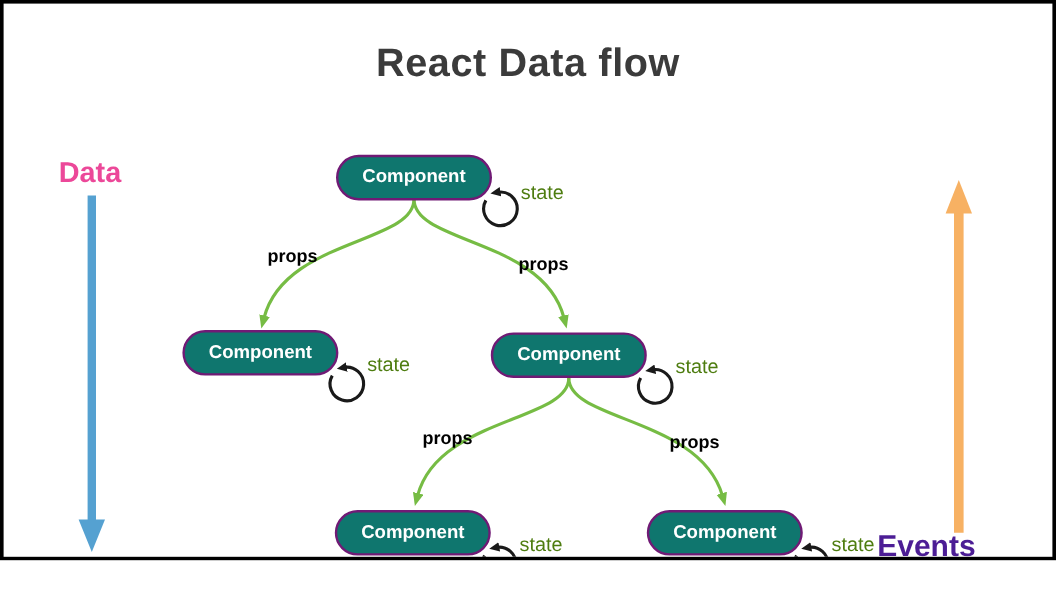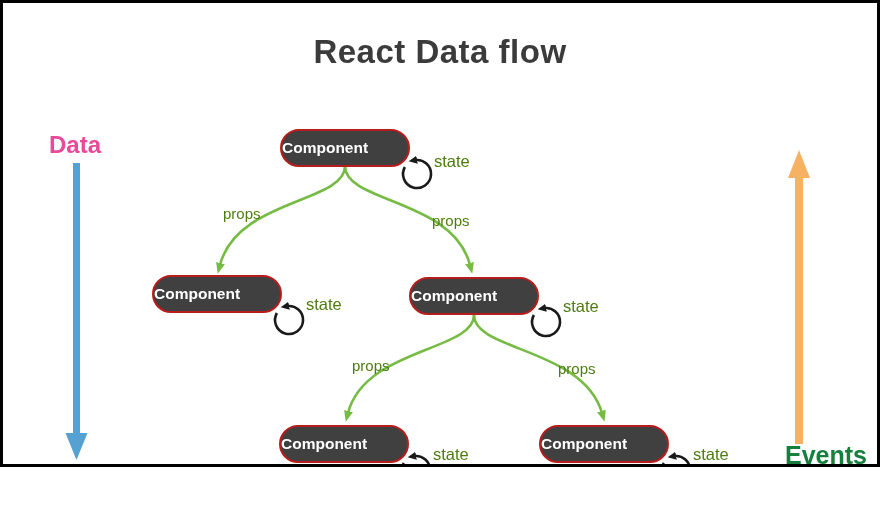--- a/index.html
+++ b/index.html
@@ -15,29 +15,29 @@
   .title{
     position:absolute;top:30px;left:0;width:100%;
     text-align:center;
     font-size:33px;font-weight:bold;color:#3b3b3b;
     letter-spacing:0.5px;
   }
   .edges-overlay{position:absolute;top:0;left:0;pointer-events:none;}
   .node{
     position:absolute;width:130px;height:38px;
     box-sizing:border-box;
-    background:#404040;border:2px solid #b91c1c;border-radius:20px;
-    display:flex;align-items:center;
+    background:#0f766e;border:2px solid #701a75;border-radius:20px;
+    display:flex;align-items:center;justify-content:center;
   }
   .node-label{color:#fff;font-weight:bold;font-size:15.5px;}
   .state-loop{position:absolute;}
   .state-label{position:absolute;font-size:16.5px;color:#4d7c0f;}
-  .props-label{position:absolute;font-size:15px;font-weight:normal;color:#4d7c0f;}
+  .props-label{position:absolute;font-size:15px;font-weight:bold;color:#000000;}
   .data-label{position:absolute;left:46px;top:128px;font-size:24px;font-weight:bold;color:#ec4899;}
-  .events-label{position:absolute;left:782px;top:438px;font-size:25px;font-weight:bold;color:#15803d;}
+  .events-label{position:absolute;left:728px;top:438px;font-size:25px;font-weight:bold;color:#4c1d95;}
 </style>
 </head>
 <body>
 
 <div class="canvas">
 
   <div class="title">React Data flow</div>
 
   <svg class="edges-overlay" width="880" height="509" viewBox="0 0 880 509">
     <defs>

